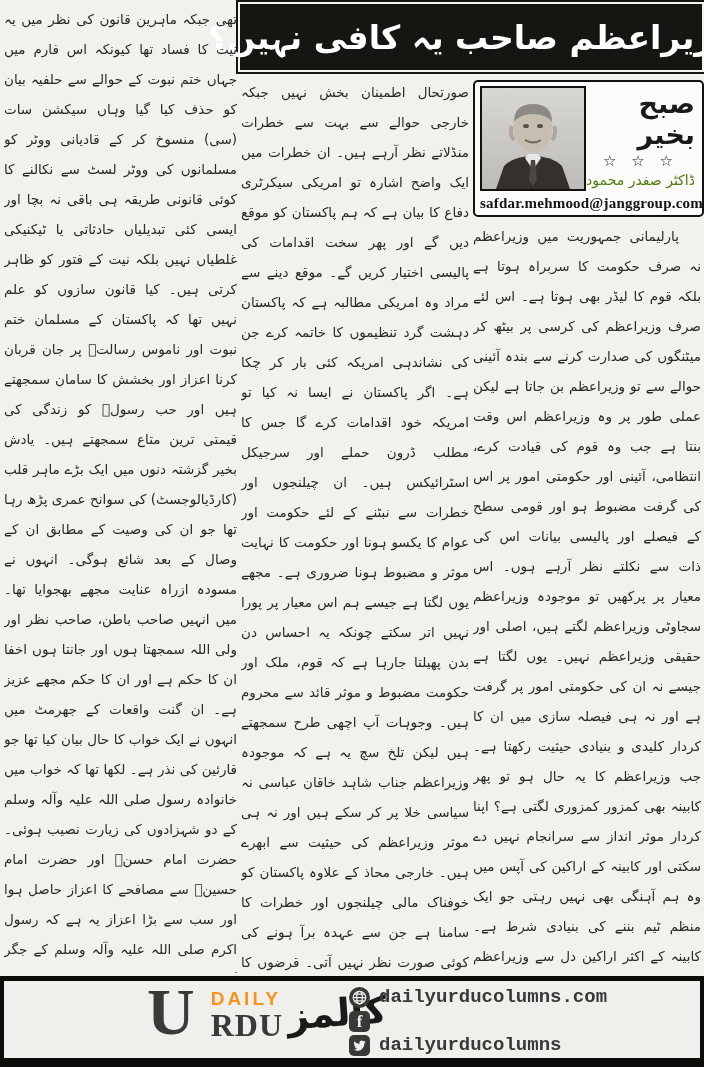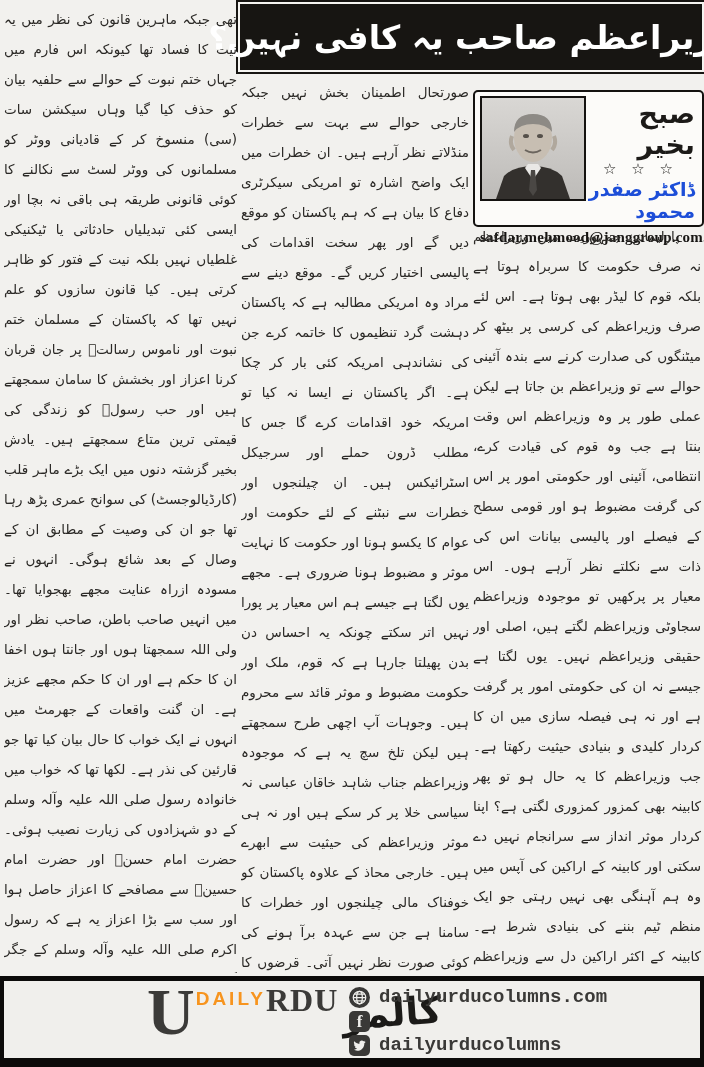--- a/index.html
+++ b/index.html
@@ -21,21 +21,21 @@
   .headline-box h1 {
     direction:rtl;
     color:#ffffff;
     font-size:33px;
     font-weight:bold;
     letter-spacing:0;
     white-space:nowrap;
   }
   
   .author-box {
-    position:absolute; left:473px; top:90px; width:231px; height:137px;
+    position:absolute; left:473px; top:80px; width:231px; height:137px;
     background:#fcfbf9;
     border:2px solid #141210;
     border-radius:5px;
     padding:4px 5px 3px 5px;
     display:flex; flex-direction:column;
   }
   .author-top { display:flex; flex:1; }
   .author-photo-frame {
     width:106px; height:105px;
     border:2px solid #141210;
@@ -43,21 +43,21 @@
     overflow:hidden;
     flex:0 0 auto;
   }
   .author-meta {
     flex:1; direction:rtl;
     display:flex; flex-direction:column; align-items:center; justify-content:space-between;
     padding:2px 2px 4px 0;
   }
   .column-name { font-size:27px; font-weight:bold; color:#1c1a18; }
   .stars { font-size:15px; letter-spacing:5px; color:#1c1a18; }
-  .author-name { font-size:19px; font-weight:bold; color:#1d4ed8; }
+  .author-name { font-size:14px; font-weight:normal; color:#4d7c0f; }
   .author-email {
     font-family:"Liberation Serif", serif;
     font-weight:bold; font-size:15px; color:#161412;
     padding-top:3px; letter-spacing:0.2px;
   }
   
   .col {
     position:absolute;
     direction:rtl;
     text-align:justify;
@@ -79,21 +79,21 @@
     border-top-width:5px;
     border-bottom-width:9px;
   }
   .logo {
     position:absolute; left:143px; top:2px;
     display:flex; align-items:flex-start;
     font-family:"Liberation Serif", serif;
     color:#3b3a38;
   }
   .logo-u { font-size:66px; font-weight:bold; line-height:58px; }
-  .logo-stack { display:flex; flex-direction:row; margin-left:1px; }
+  .logo-stack { display:flex; flex-direction:column; margin-left:16px; }
   .logo-daily {
     font-family:"Liberation Sans", sans-serif;
     font-size:19px; font-weight:bold; letter-spacing:3px;
     color:#f7941e; line-height:19px; margin-top:6px;
   }
   .logo-rdu { font-size:32px; font-weight:bold; line-height:34px; letter-spacing:1px; }
   .logo-urdu {
     font-family:"DejaVu Sans", sans-serif;
     direction:rtl; font-size:38px; font-weight:bold; color:#1b1a18;
     margin-left:4px; margin-top:8px; transform:rotate(-4deg);

